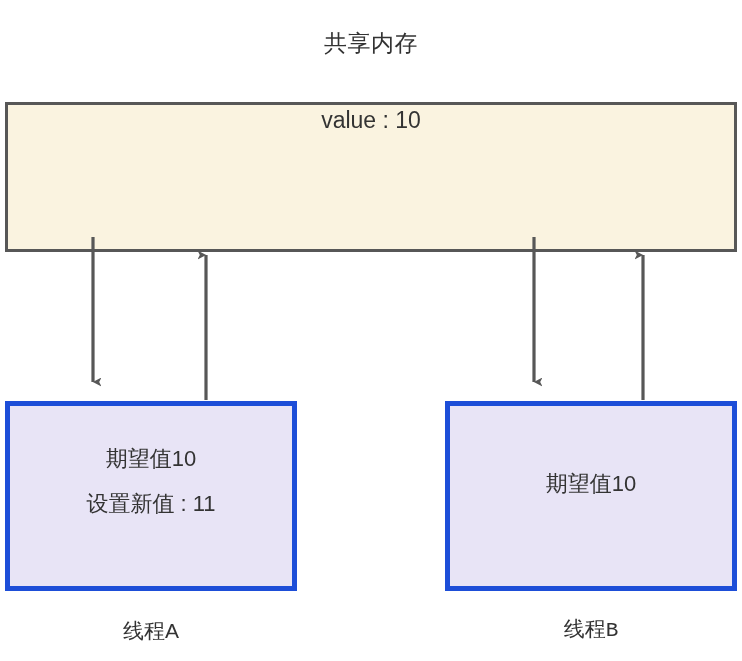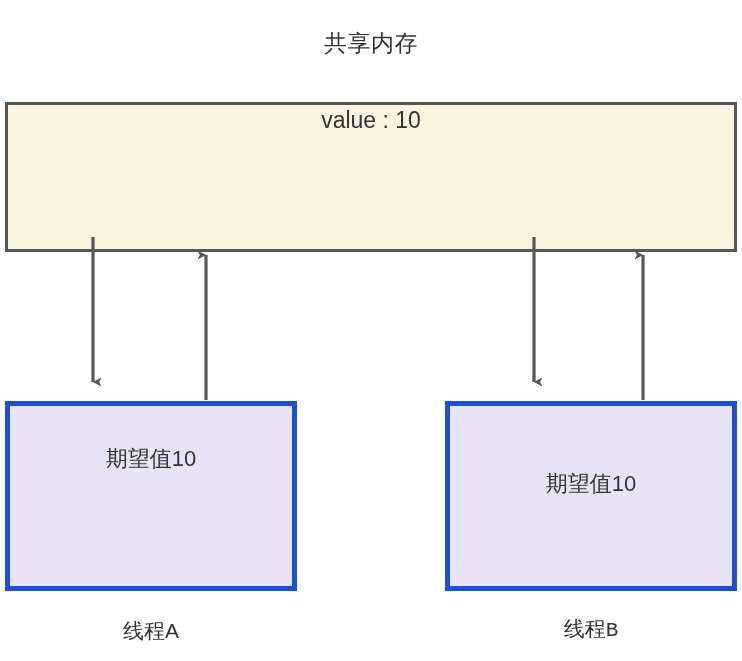--- a/index.html
+++ b/index.html
@@ -128,20 +128,21 @@
     </g>
 
     <g>
       <line x1="643" y1="392" x2="643" y2="247" stroke="#575757" stroke-width="3.2" marker-end="url(#arrowhead-up)"></line>
     </g>
   </svg>
 
   <div class="thread-box left">
     <div class="thread-lines left">
       <div class="thread-line">期望值10</div>
+      <div class="thread-line">设置新值 : 11</div>
     </div>
   </div>
 
   <div class="thread-box right">
     <div class="thread-lines right">
       <div class="thread-line">期望值10</div>
     </div>
   </div>
 
   <div class="thread-label left">线程A</div>

